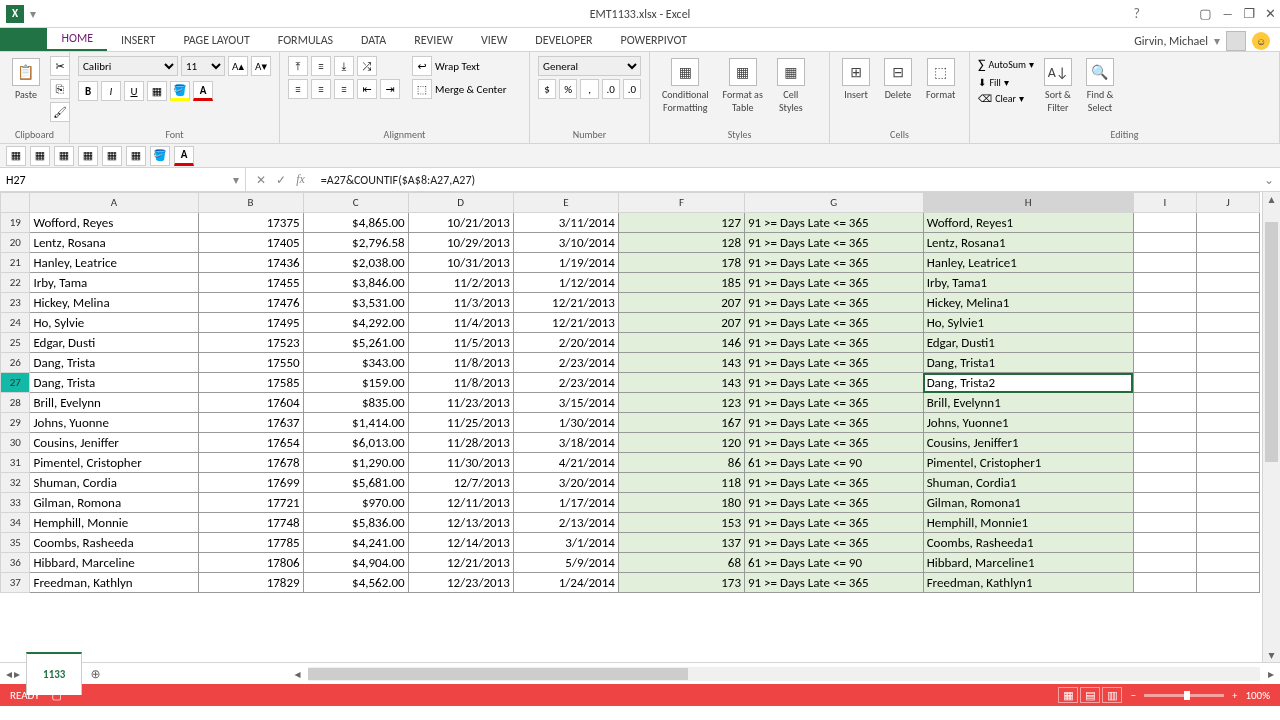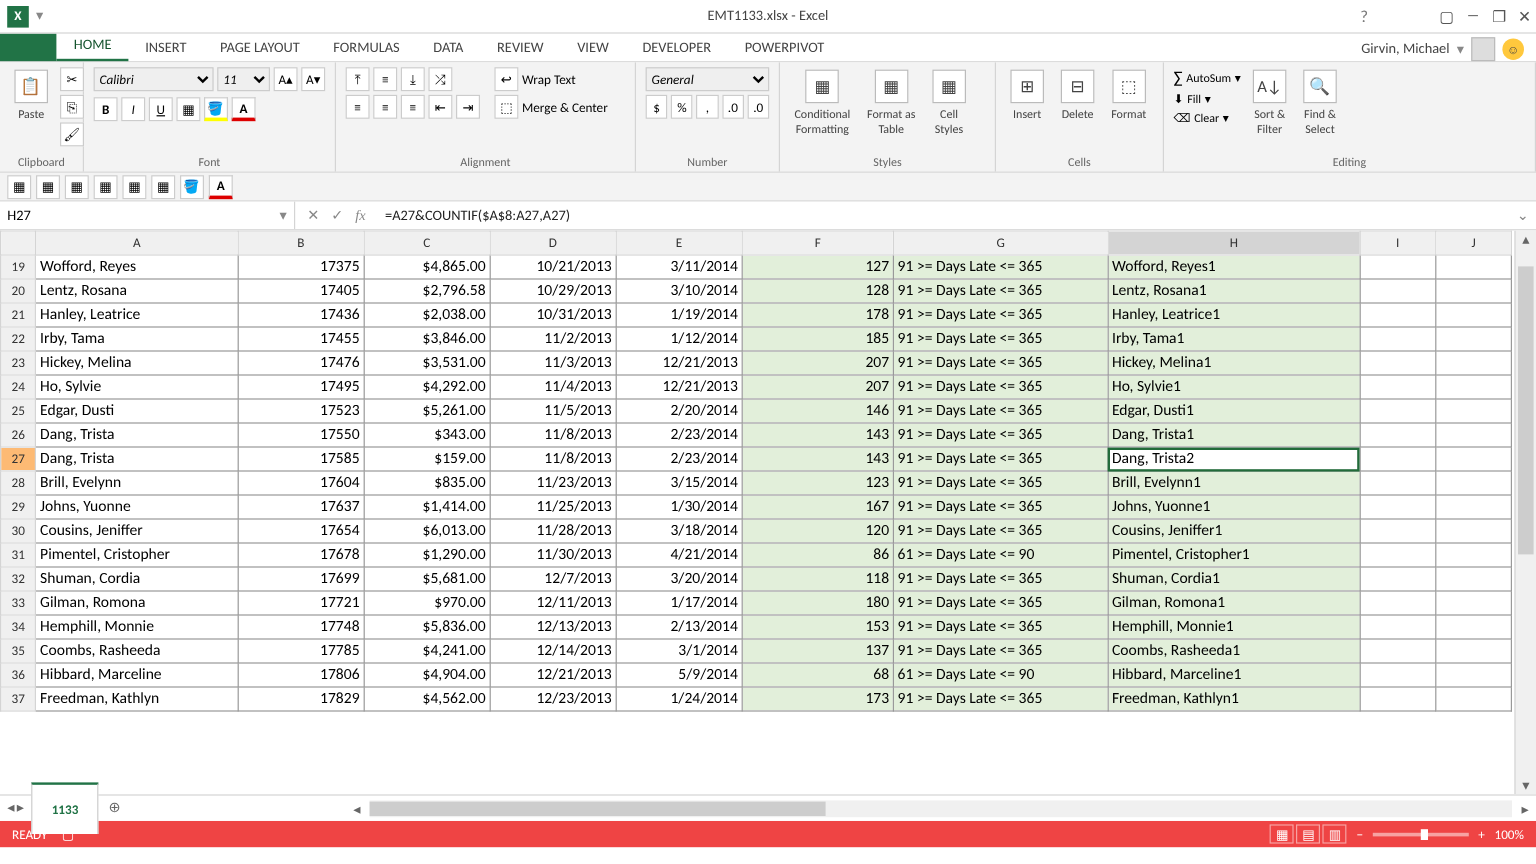--- a/index.html
+++ b/index.html
@@ -9,56 +9,56 @@
 .titlebar { height:28px; background:#fff; border-bottom:1px solid #d4d4d4; display:flex; align-items:center; position:relative; }
 .titlebar .excel-icon { width:18px; height:18px; background:#217346; margin-left:6px; display:flex; align-items:center; justify-content:center; color:#fff; font-weight:bold; font-size:11px; }
 .titlebar .title { position:absolute; left:50%; transform:translateX(-50%); font-size:12px; color:#444; }
 .titlebar .win-controls { position:absolute; right:4px; display:flex; gap:10px; align-items:center; color:#555; font-size:13px; }
 .titlebar .rightmeta { position:absolute; right:140px; color:#777; font-size:14px; }
 
 
 .ribbon-tabs { height:24px; background:#fff; display:flex; align-items:flex-end; padding-left:0; border-bottom:1px solid #d4d4d4; }
 .ribbon-tabs .file { background:#217346; color:#86efac; padding:20px 14px; font-size:12px; }
 .ribbon-tabs .tab { padding:4px 14px; font-size:12px; color:#444; cursor:pointer; }
-.ribbon-tabs .tab.active { color:#14532d; border-bottom:2px solid #217346; }
+.ribbon-tabs .tab.active { color:#701a75; border-bottom:2px solid #217346; }
 .ribbon-tabs .spacer { flex:1; }
 .ribbon-tabs .account { display:flex; align-items:center; gap:6px; padding-right:10px; color:#444; font-size:12px; }
 .avatar { width:20px; height:20px; background:#ddd; border:1px solid #bbb; }
 .smiley { width:18px;height:18px;border-radius:50%;background:#ffc83d;display:flex;align-items:center;justify-content:center;font-size:10px; }
 
 
 .ribbon { height:92px; background:#f3f3f3; border-bottom:1px solid #d4d4d4; display:flex; }
 .group { border-right:1px solid #d4d4d4; padding:4px 8px 2px 8px; display:flex; flex-direction:column; justify-content:space-between; }
 .group-label { text-align:center; font-size:10px; color:#666; padding-top:1px; }
 .group-body { display:flex; gap:6px; align-items:flex-start; flex:1; }
 .bigbtn { display:flex; flex-direction:column; align-items:center; gap:2px; font-size:10px; color:#444; cursor:pointer; padding:2px 4px; }
 .bigbtn .ico { width:28px; height:28px; border:1px solid #bbb; background:#fff; display:flex; align-items:center; justify-content:center; font-size:14px; }
 .smbtn { width:20px; height:20px; border:1px solid #ccc; background:#fff; display:flex; align-items:center; justify-content:center; font-size:11px; cursor:pointer; }
 .row { display:flex; gap:3px; align-items:center; }
 .stack { display:flex; flex-direction:column; gap:3px; }
-select.fsel { height:20px; font-size:11px; border:1px solid #ccc;font-style:italic; }
+select.fsel { height:20px; font-size:11px; border:1px solid #ccc; }
 
 
 .qat { height:24px; background:#f3f3f3; border-bottom:1px solid #d4d4d4; display:flex; align-items:center; gap:4px; padding-left:6px; }
 
 
 .fbar { height:24px; background:#fff; border-bottom:1px solid #d4d4d4; display:flex; align-items:center; }
 .namebox { width:246px; height:100%; border-right:1px solid #d4d4d4; padding:0 6px; display:flex; align-items:center; justify-content:space-between; font-size:12px; }
 .fx-controls { display:flex; align-items:center; gap:10px; padding:0 10px; color:#888; }
 .fx-controls .fx { font-style:italic; font-family:serif; }
 .formula { flex:1; padding:0 6px; font-size:12px; color:#222; }
 
 
 .grid { position:relative; height:470px; overflow:hidden; display:flex; }
 .grid-main { flex:1; overflow:hidden; }
 .grid table { border-collapse:collapse; table-layout:fixed; width:1260px; }
 .grid th { background:#f0f0f0; font-weight:normal; text-align:center; font-size:11px; color:#333; height:20px; border:1px solid #d4d4d4; position:sticky; top:0; }
 .grid td { border:1px solid #999; height:20px; font-size:13px; padding:0 3px; white-space:nowrap; overflow:hidden; }
 .grid td.rh { background:#f0f0f0; text-align:center; font-size:11px; color:#333; border-color:#d4d4d4; width:28px; }
-.grid td.rh.active { background:#fdba74; }
+.grid td.rh.active { background:#14b8a6; }
 .grid th.colh.active { background:#d4d4d4; }
 .grid td.num { text-align:right; }
 .grid td.txt { text-align:left; }
 .ghl { background:#e2efda;margin-left:24px; }
 .sel { outline:2px solid #226b3a; outline-offset:-2px; background:#fff !important; }
 .vscroll { width:18px; background:#f0f0f0; border-left:1px solid #d4d4d4; position:relative; }
 .vscroll .thumb { position:absolute; left:2px; right:2px; top:30px; height:240px; background:#cdcdcd; }
 
 
 .sheetbar { height:22px; background:#fff; border-top:1px solid #d4d4d4; display:flex; align-items:center; position:relative; }

